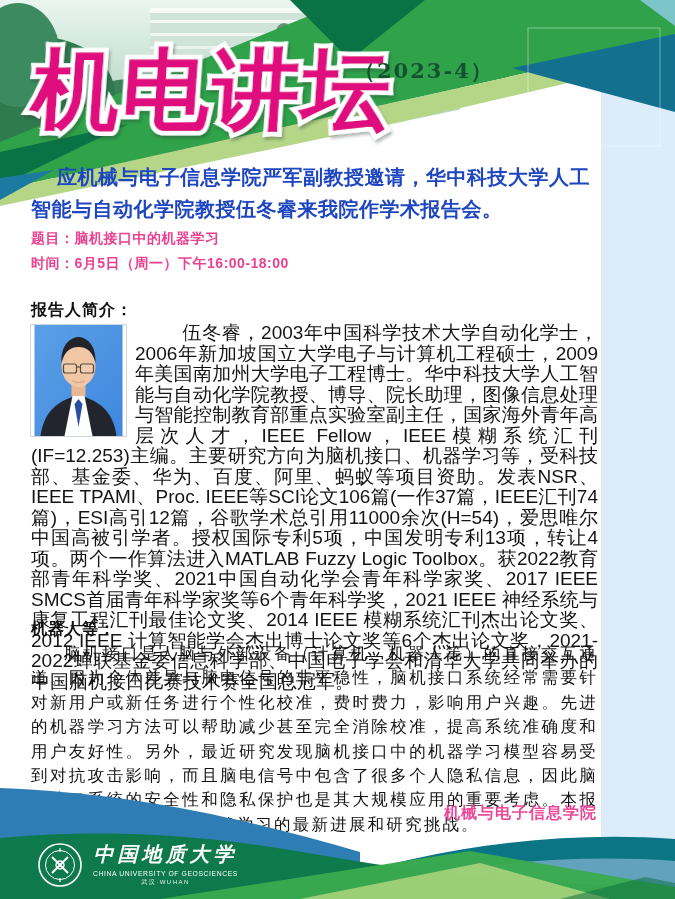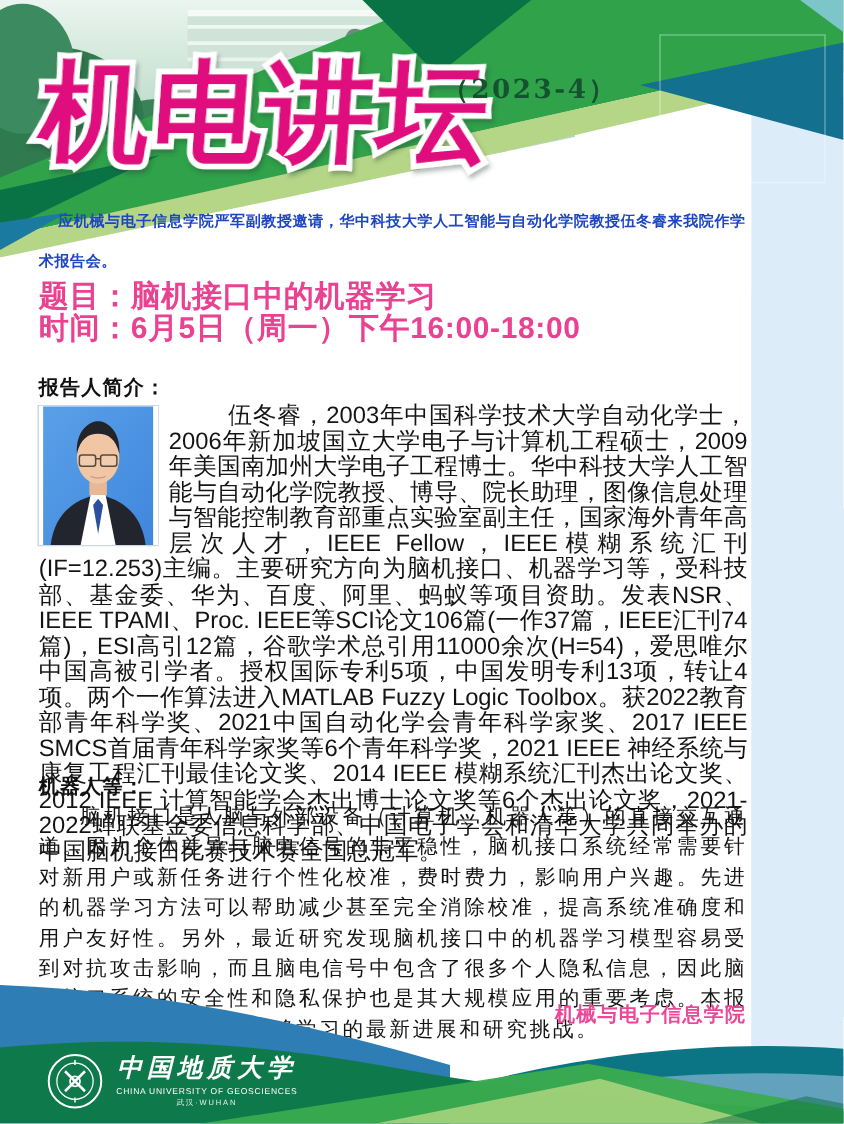--- a/index.html
+++ b/index.html
@@ -6,23 +6,23 @@
   .page{
     position:relative;width:675px;height:899px;overflow:hidden;background:#ffffff;
     font-family:"Liberation Sans","DejaVu Sans",sans-serif;
   }
   
   .side-strip{position:absolute;left:601px;top:78px;width:74px;height:774px;background:#dcedf9;z-index:1;}
   .hdr-svg{position:absolute;left:0;top:0;z-index:2;}
   .ftr-svg{position:absolute;left:0;top:759px;z-index:5;}
   
   .intro{position:absolute;left:31px;top:161px;width:569px;z-index:4;
-    color:#1e46c0;font-size:12px;font-weight:bold;line-height:32px;text-indent:1.3em;letter-spacing:.5px;}
+    color:#1e46c0;font-size:20px;font-weight:bold;line-height:32px;text-indent:1.3em;letter-spacing:.5px;}
   .details{position:absolute;left:31px;top:226px;width:569px;z-index:4;
-    color:#ea4191;font-size:24px;font-weight:bold;line-height:24.5px;letter-spacing:.5px;}
+    color:#ea4191;font-size:14px;font-weight:bold;line-height:24.5px;letter-spacing:.5px;}
   .sec-heading{position:absolute;left:31px;z-index:4;color:#101010;font-size:16px;font-weight:bold;letter-spacing:1px;}
   .speaker-heading{top:300px;}
   .bio-wrap{position:absolute;left:31px;top:323px;width:567px;z-index:4;
     color:#141414;font-size:19px;line-height:20.5px;text-align:justify;}
   .bio-wrap p{margin:0;text-indent:2.5em;}
   .photo{float:left;width:95px;height:111px;margin:2px 9px 3px 0;box-shadow:0 0 0 1px #cfd6dd;}
   .abstract-heading{top:619px;}
   .abstract{position:absolute;left:31px;top:641px;width:567px;z-index:4;
     color:#141414;font-size:16.5px;line-height:24.4px;letter-spacing:2.2px;text-align:justify;}
   .abstract p{margin:0;text-indent:2em;}

